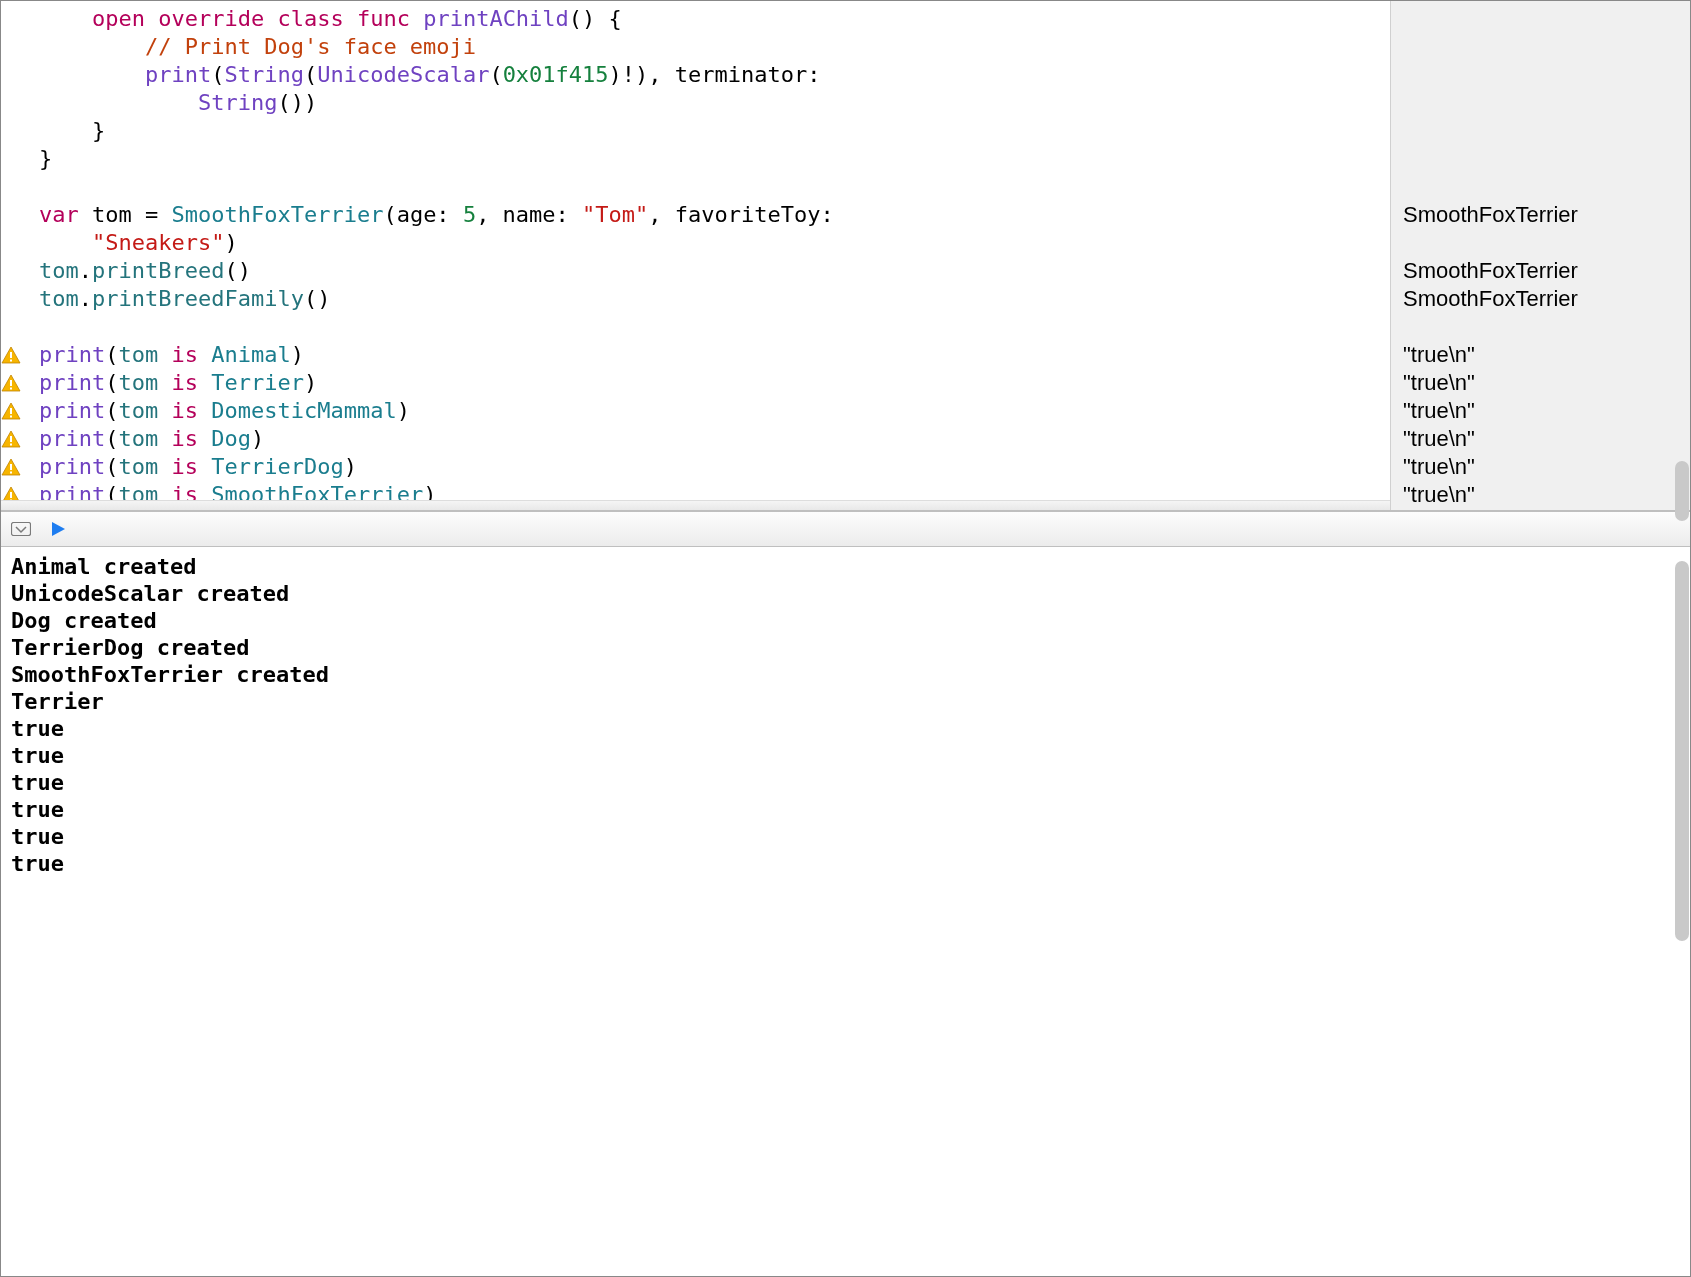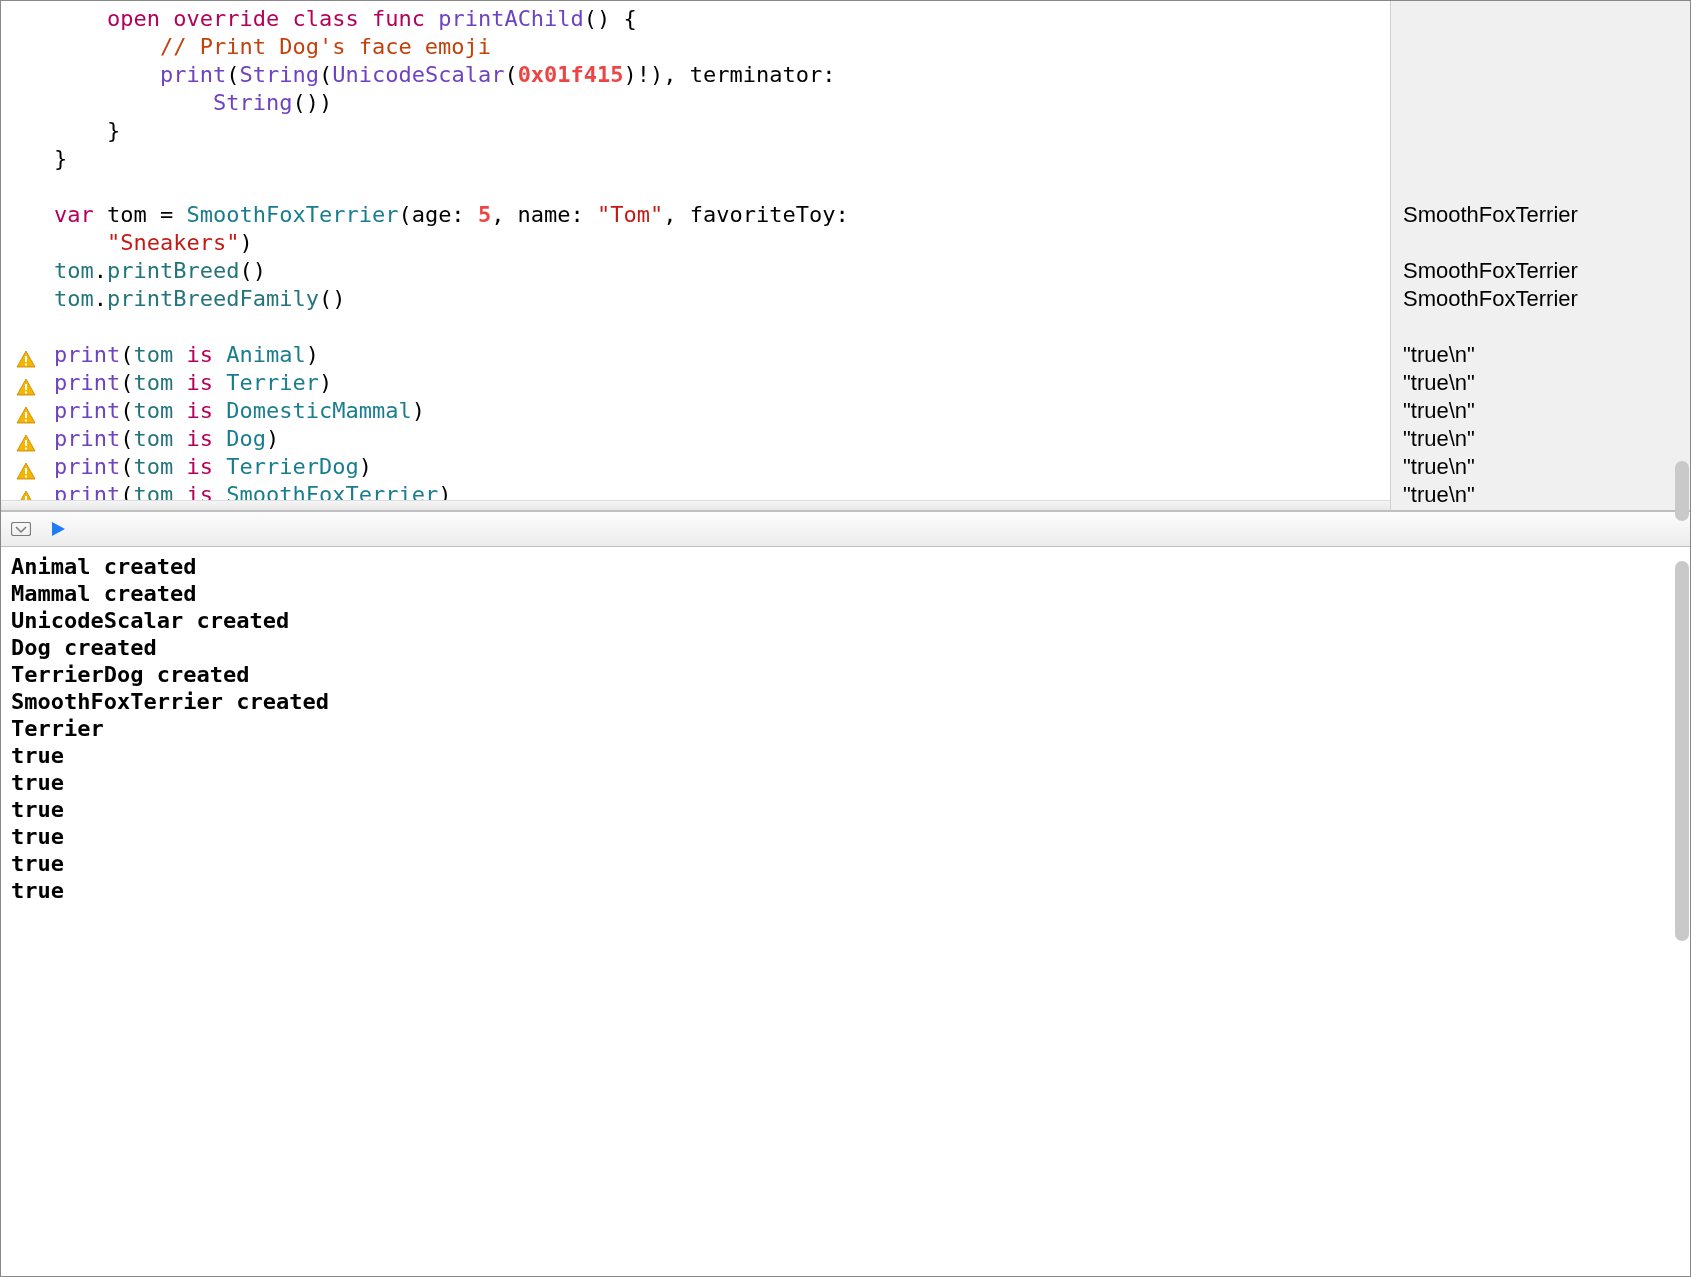--- a/index.html
+++ b/index.html
@@ -27,24 +27,23 @@
       position: relative;
     }
     .gutter {
       width: 32px;
       display: inline-block;
       text-align: center;
       vertical-align: top;
     }
     .code-line {
       display: flex;
-      align-items: flex-end;
+      align-items: flex-start;
       line-height: 28px;
       white-space: pre;
-      padding-left: 15px;
     }
     .code-text {
       flex: 1;
       white-space: pre-wrap;
       padding-left: 6px;
     }
     .results-panel {
       width: 300px;
       background: #f0f0f0;
       border-left: 1px solid #d0d0d0;
@@ -74,21 +73,21 @@
       background:#fff;
       height: calc(1277px - 510px - 36px);
       overflow: hidden;
     }
     .warn-icon svg { width: 20px; height: 20px; display:block; margin-top:4px;}
     .play-icon svg { width: 18px; height: 18px; display:block; }
     .menu-icon svg { width: 20px; height: 14px; display:block; }
 
     
     .kw-pink   { color: #b4005a; } 
-    .kw-blue   { color: #ef4444; font-weight: bold; } 
+    .kw-blue   { color: #15803d; } 
     .fn-mag    { color: #6f42c1; } 
     .fn-teal   { color: #24747c; } 
     .type-teal { color: #1a7d8e; } 
     .str-red   { color: #c41a16; } 
     .comment   { color: #c2410c; } 
     .black     { color: #000; }
 
     .scrollbar-right {
       position: absolute;
       right: 1px;
@@ -199,21 +198,20 @@
   </span>
   <span class="play-icon">
     <svg viewBox="0 0 18 18">
         <path d="M3 2 L16 9 L3 16 Z" fill="#1e7df0"></path>
       </svg>
   </span>
 </div>
 
 <div class="console" id="console">
     <div>Animal created</div>
-    <div>Mammal created</div>
     <div>UnicodeScalar created</div>
     <div>Dog created</div>
     <div>TerrierDog created</div>
     <div>SmoothFoxTerrier created</div>
     <div>Terrier</div>
     <div>true</div>
     <div>true</div>
     <div>true</div>
     <div>true</div>
     <div>true</div>

